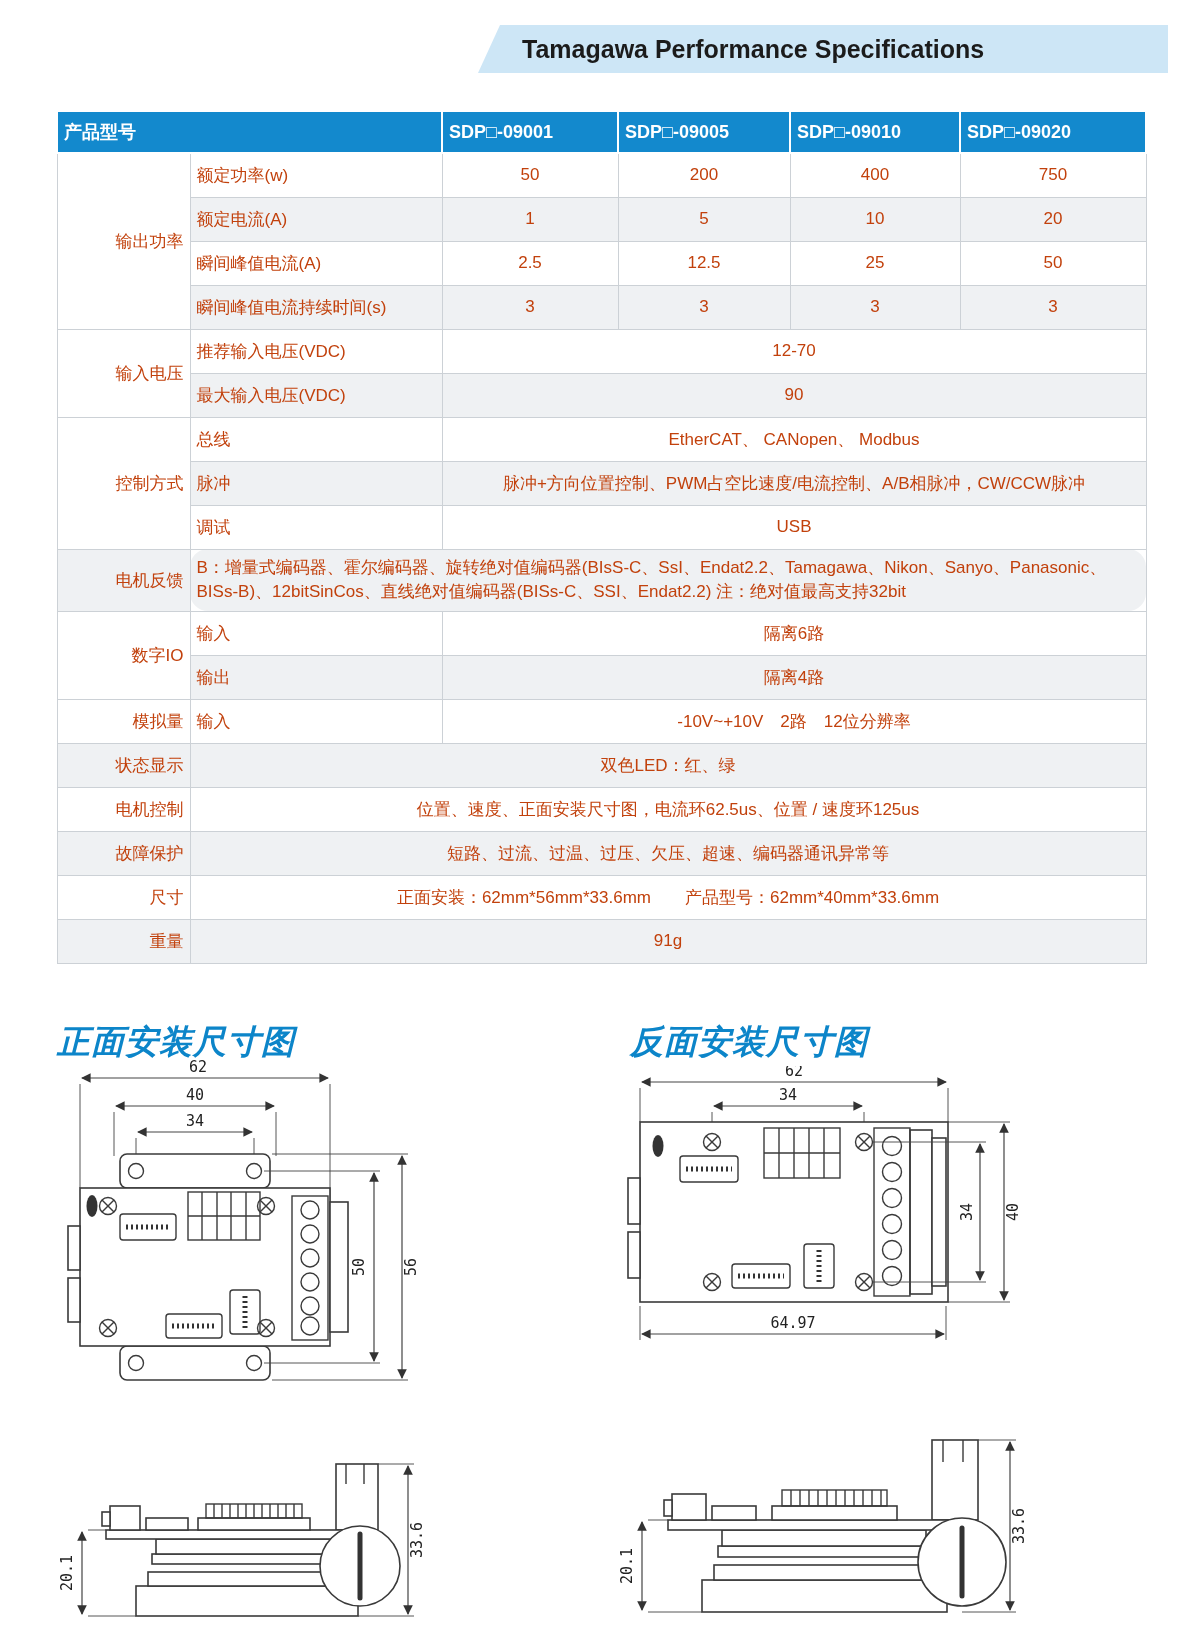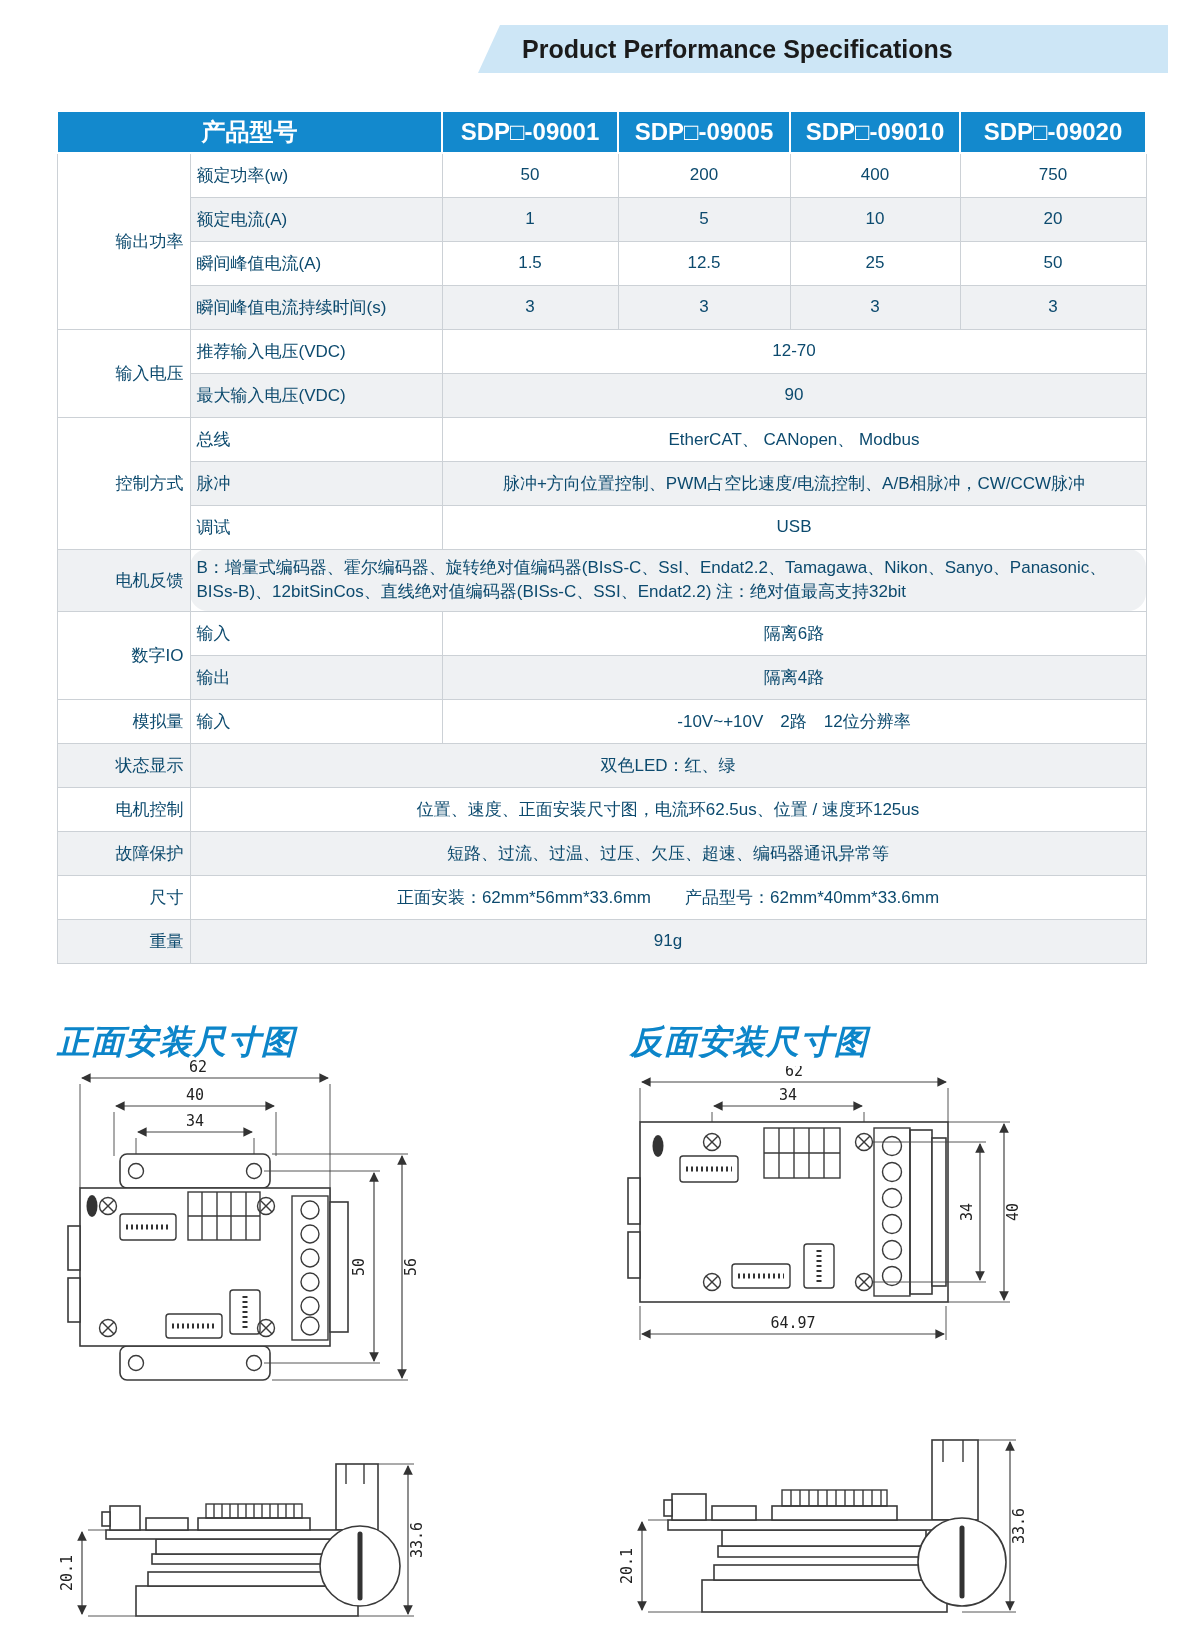--- a/index.html
+++ b/index.html
@@ -9,23 +9,23 @@
   .banner-blue{position:absolute;left:28px;top:25px;width:452px;height:48px;background:#0d86ca;
     clip-path:polygon(0 0,100% 0,calc(100% - 22px) 100%,0 100%);}
   .banner-blue .zh{display:block;line-height:48px;padding-left:30px;color:#ffffff;
     font-size:33px;font-weight:bold;letter-spacing:2px;}
   .banner-light{position:absolute;left:462px;top:25px;width:706px;height:48px;background:#cde6f6;
     clip-path:polygon(38px 0,100% 0,100% 100%,16px 100%);}
   .banner-light .en{display:block;line-height:48px;padding-left:60px;color:#1b1b1b;
     font-size:25px;font-weight:600;}
   
   table.spec{position:absolute;left:56px;top:110px;width:1089px;border-collapse:collapse;table-layout:fixed;}
-  table.spec td{border:1px solid #ccd1d6;font-size:17px;color:#0c4a6e;padding:0 6px;overflow:hidden;}
-  table.spec thead td{background:#1389cd;color:#ffffff;font-weight:bold;font-size:24px;
-    text-align:center;border:2px solid #ffffff;height:40px;}
+  table.spec td{border:1px solid #ccd1d6;font-size:17px;color:#c2410c;padding:0 6px;overflow:hidden;}
+  table.spec thead td{background:#1389cd;color:#ffffff;font-weight:bold;font-size:18px;
+    text-align:left;border:2px solid #ffffff;height:40px;}
   table.spec tbody tr{height:44px;background:#ffffff;}
   table.spec tbody tr.alt{background:#eff1f3;}
   table.spec tbody tr.tall{height:62px;}
   td.grp{background:transparent;text-align:right;}
   td.param{text-align:left;padding-left:22px;}
   td.c{text-align:center;}
   td.l{text-align:center;padding-left:18px;}
   td.long{font-size:16.5px;line-height:1.4;padding:6px 14px;text-align:left;border-radius:18px;}
   
   .sec-heading{position:absolute;color:#0c85c9;font-size:33px;font-weight:bold;letter-spacing:1px;font-style:italic;}
@@ -52,21 +52,21 @@
 
   <svg width="0" height="0" style="position:absolute">
     <defs>
       <marker id="arr" viewBox="0 0 10 10" refX="9" refY="5" markerWidth="8" markerHeight="8" orient="auto-start-reverse">
         <path d="M0,0 L10,5 L0,10 z" fill="#333"></path>
       </marker>
     </defs>
   </svg>
 
   <div class="banner-light">
-    <span class="en">Product Performance Specifications</span>
+    <span class="en">Tamagawa Performance Specifications</span>
   </div>
 
   <table class="spec">
     <colgroup>
       <col style="width:133px">
         <col style="width:252px">
         <col style="width:176px">
       <col style="width:172px">
         <col style="width:170px">
         <col style="width:186px">
@@ -91,21 +91,21 @@
       </tr>
       <tr class="alt">
         <td class="param">额定电流(A)</td>
         <td class="c">1</td>
         <td class="c">5</td>
         <td class="c">10</td>
         <td class="c">20</td>
       </tr>
       <tr>
         <td class="param">瞬间峰值电流(A)</td>
-        <td class="c">1.5</td>
+        <td class="c">2.5</td>
         <td class="c">12.5</td>
         <td class="c">25</td>
         <td class="c">50</td>
       </tr>
       <tr class="alt">
         <td class="param">瞬间峰值电流持续时间(s)</td>
         <td class="c">3</td>
         <td class="c">3</td>
         <td class="c">3</td>
         <td class="c">3</td>

